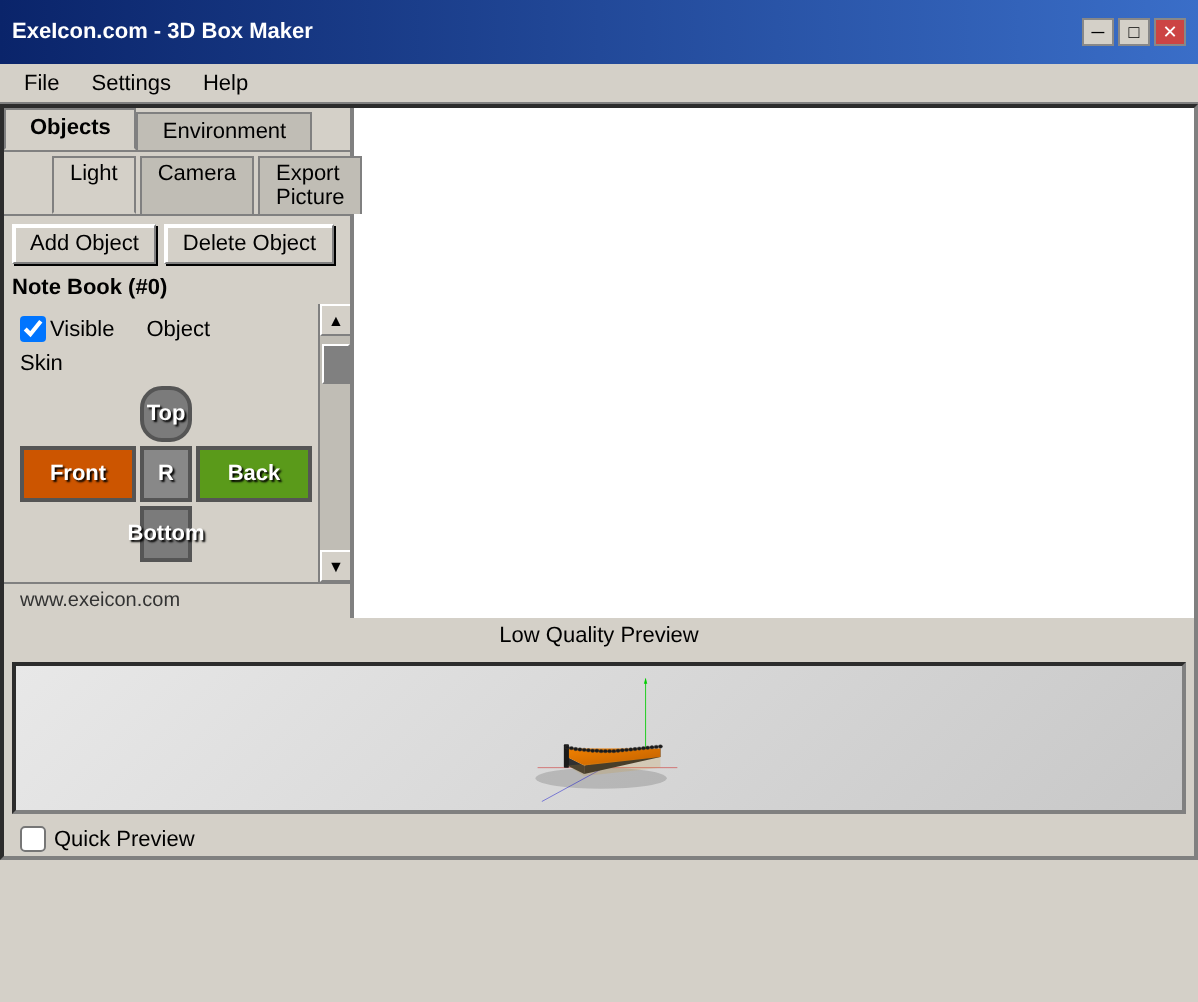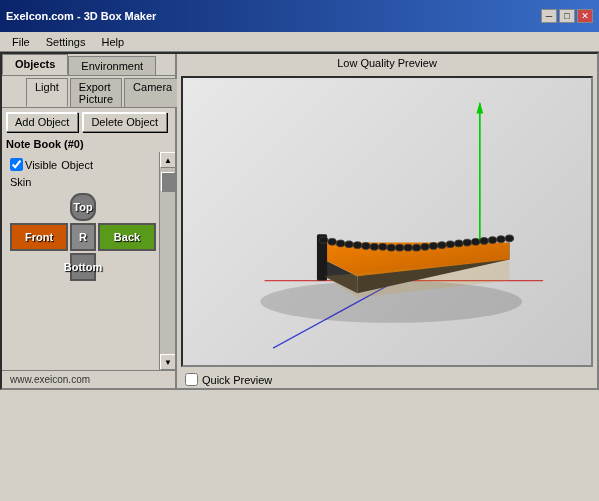--- a/index.html
+++ b/index.html
@@ -42,23 +42,24 @@
     }
     .menu-item {
       padding: 2px 8px;
       font-size: 11px;
       cursor: pointer;
     }
     
     .main-window {
       display: flex;
       width: 599px;
-      height: 338px;
-      background: #7dd3fc;
+      height: 378px;
+      background: #ffffff;
       border: 2px inset #808080;
+      flex-direction: column;
     }
     
     .left-panel {
       width: 175px;
       background: #d4d0c8;
       border-right: 2px solid #808080;
       display: flex;
       flex-direction: column;
     }
     
@@ -156,21 +157,21 @@
       width: 14px;
       height: 20px;
       margin: 0 auto;
       border: 1px solid;
       border-color: #ffffff #808080 #808080 #ffffff;
     }
     
     .vis-row {
       display: flex;
       align-items: center;
-      gap: 4px;
+      gap: 16px;
       padding: 2px 4px;
       font-size: 11px;
     }
     .checkbox-lbl {
       display: flex; align-items: center; gap: 2px;
     }
     .face-btn {
       display: flex; align-items: center; justify-content: center;
       font-size: 11px; font-weight: bold;
       cursor: pointer;
@@ -287,22 +288,22 @@
 
   <div class="left-panel">
 
     <div class="tab-bar">
       <div class="tab active">Objects</div>
       <div class="tab">Environment</div>
     </div>
 
     <div class="sub-tab-bar">
       <div class="sub-tab active">Light</div>
+      <div class="sub-tab">Camera</div>
       <div class="sub-tab">Export Picture</div>
-      <div class="sub-tab">Camera</div>
     </div>
 
     <div class="btn-row">
       <button class="win-btn">Add Object</button>
       <button class="win-btn">Delete Object</button>
     </div>
 
     <div class="object-label">Note Book (#0)</div>
 
     <div class="scroll-panel">

